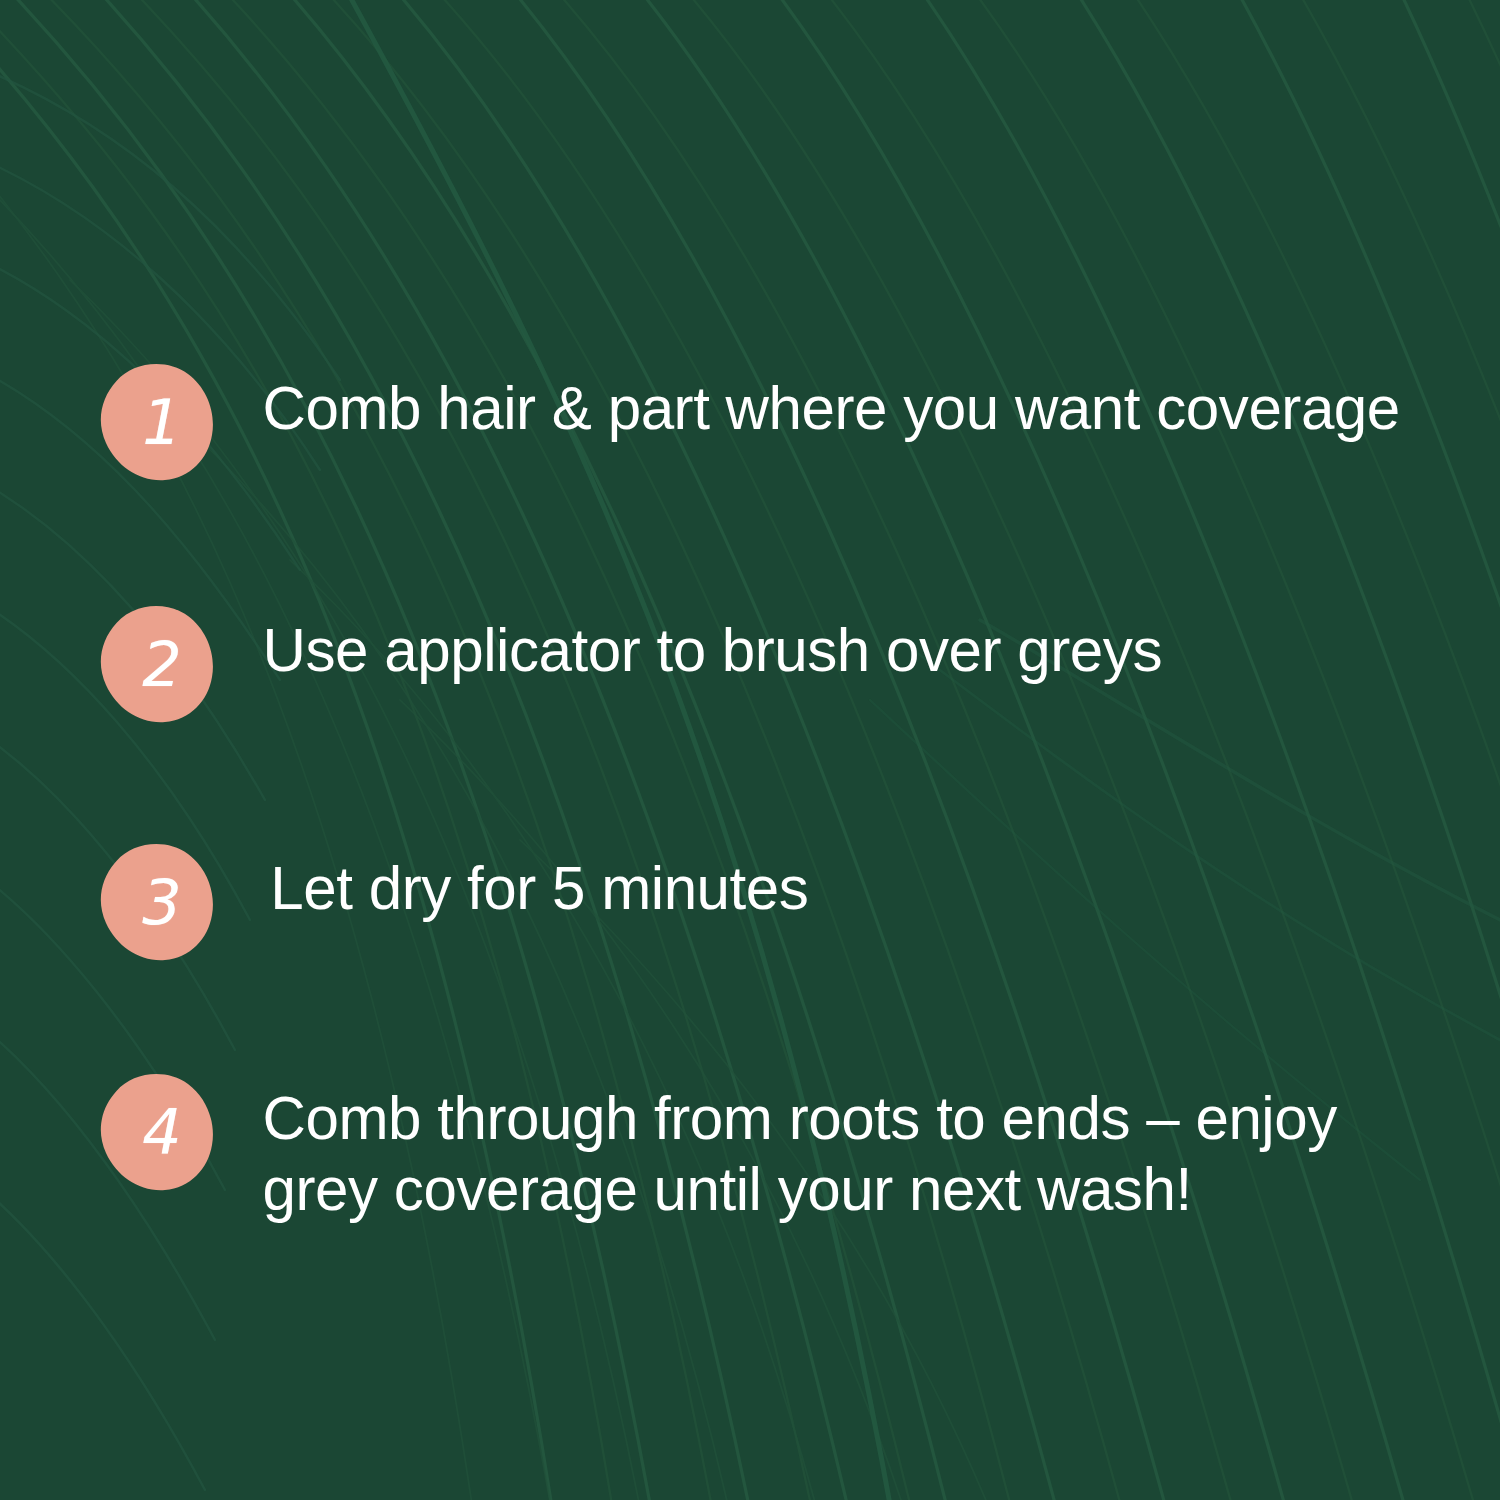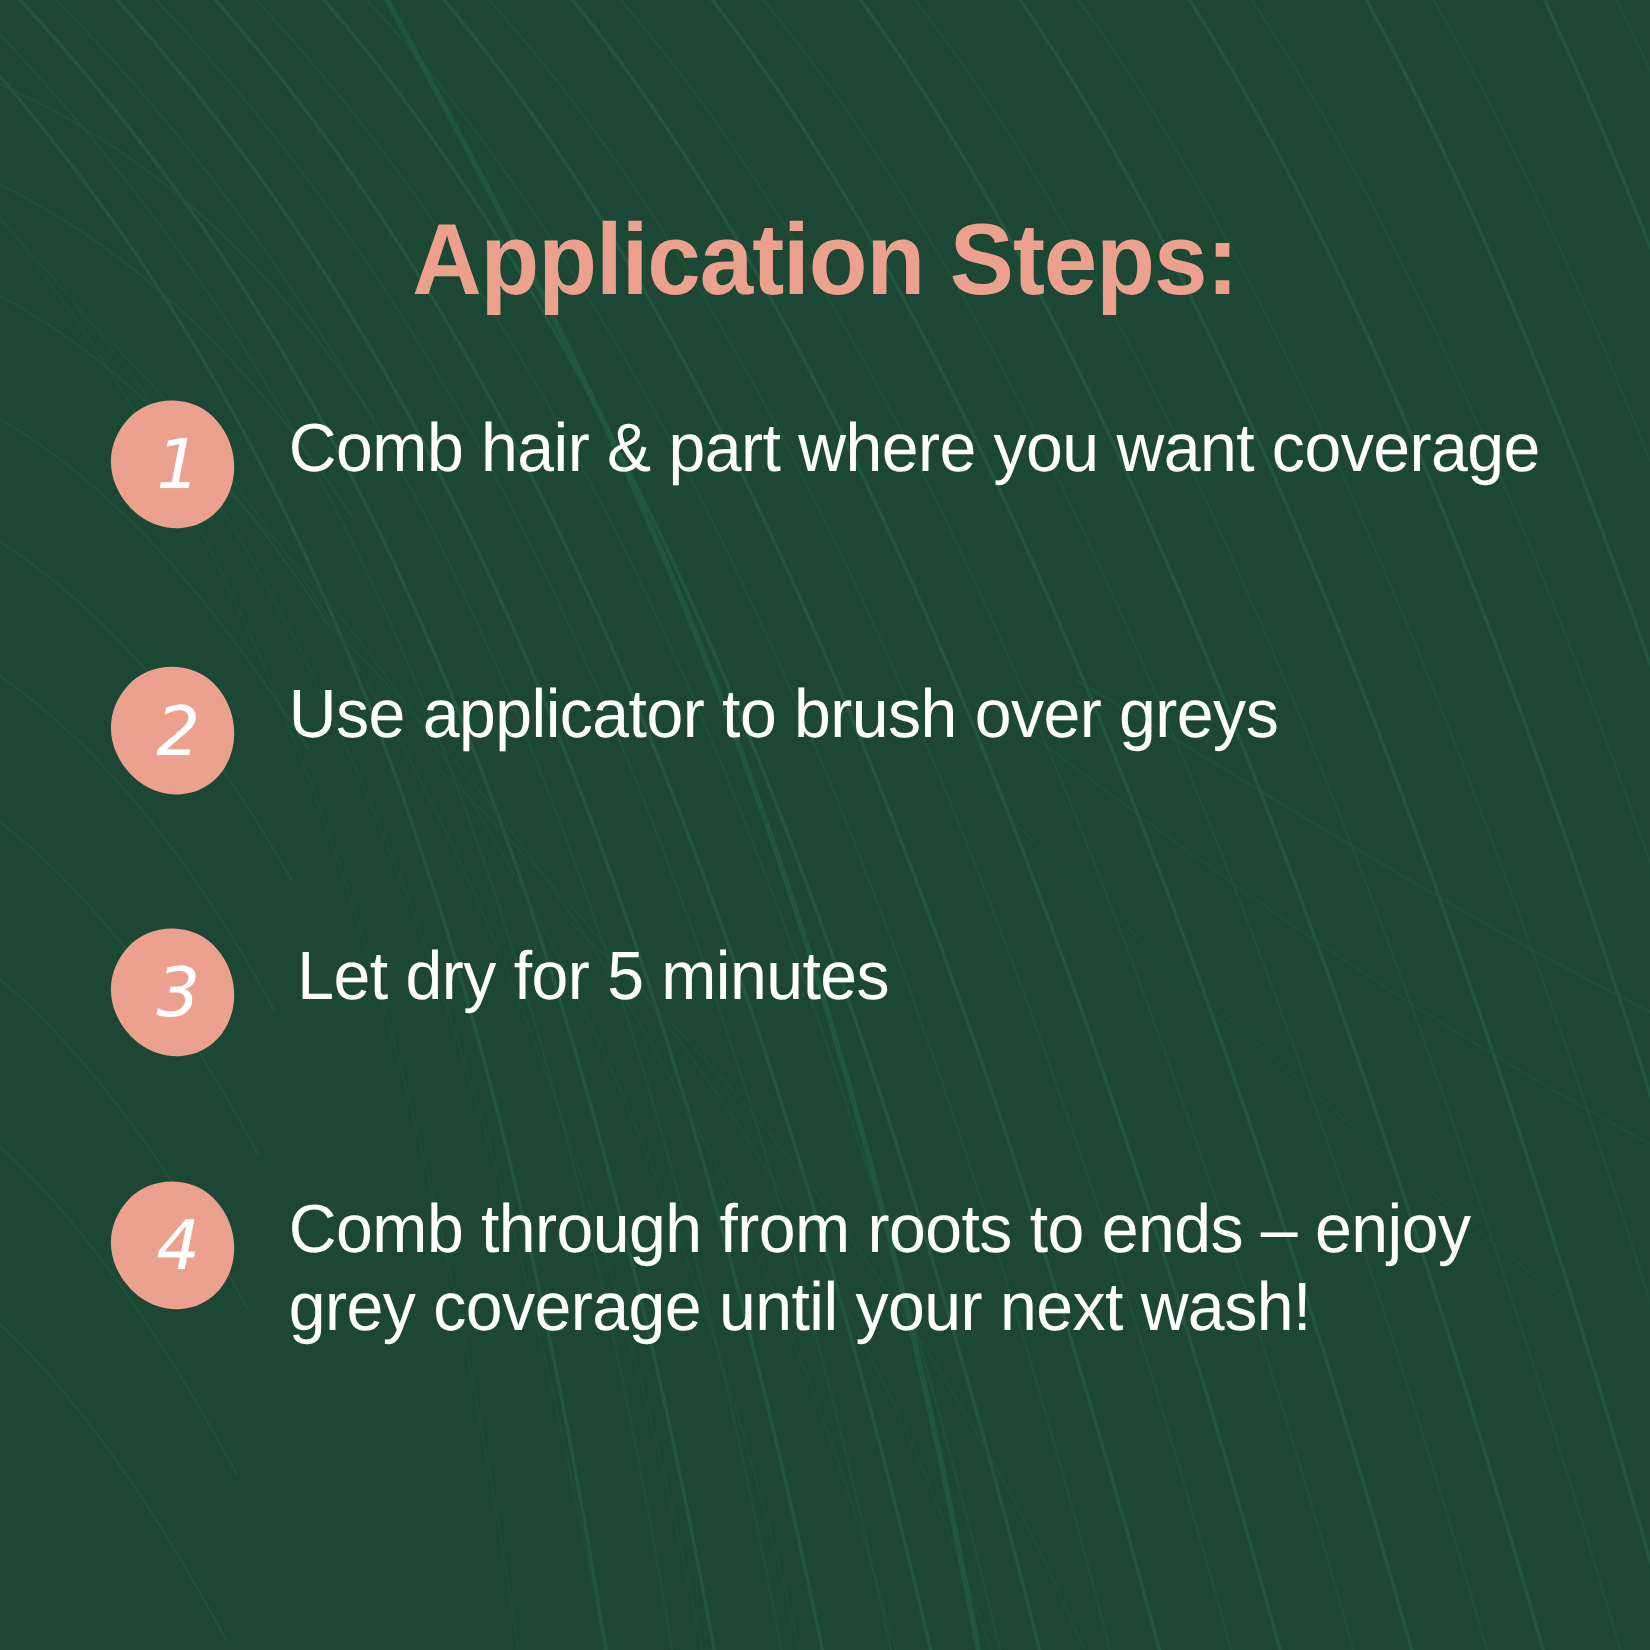--- a/index.html
+++ b/index.html
@@ -182,23 +182,20 @@
       <path d="M -40 360 C 90 420, 190 540, 280 680"></path>
       <path d="M -40 470 C 80 530, 180 650, 265 800"></path>
       <path d="M -40 590 C 70 650, 170 770, 250 920"></path>
       <path d="M -40 720 C 60 780, 155 900, 235 1050"></path>
       <path d="M -40 860 C 50 920, 145 1040, 225 1190"></path>
       <path d="M -40 1010 C 45 1070, 135 1190, 215 1340"></path>
       <path d="M -40 1170 C 40 1230, 125 1340, 205 1490"></path>
     </g>
   </svg>
 
-  <div class="title-wrap">
-    <h1 class="title">Application Steps:</h1>
-  </div>
 
   <div class="steps">
 
     <div class="step-row r1">
       <div class="badge">
         <svg viewBox="0 0 118 120" aria-hidden="true">
           <path d="M 18.5 20 C 35 1, 68 -3, 90 13 C 109 27, 118 52, 114 74 C 110 98, 92 117, 67 119 C 42 121, 19 106, 8 82 C -2 60, 3 37, 18.5 20 Z" fill="#eba18d"></path>
         </svg>
         <span class="badge-num">1</span>
       </div>

